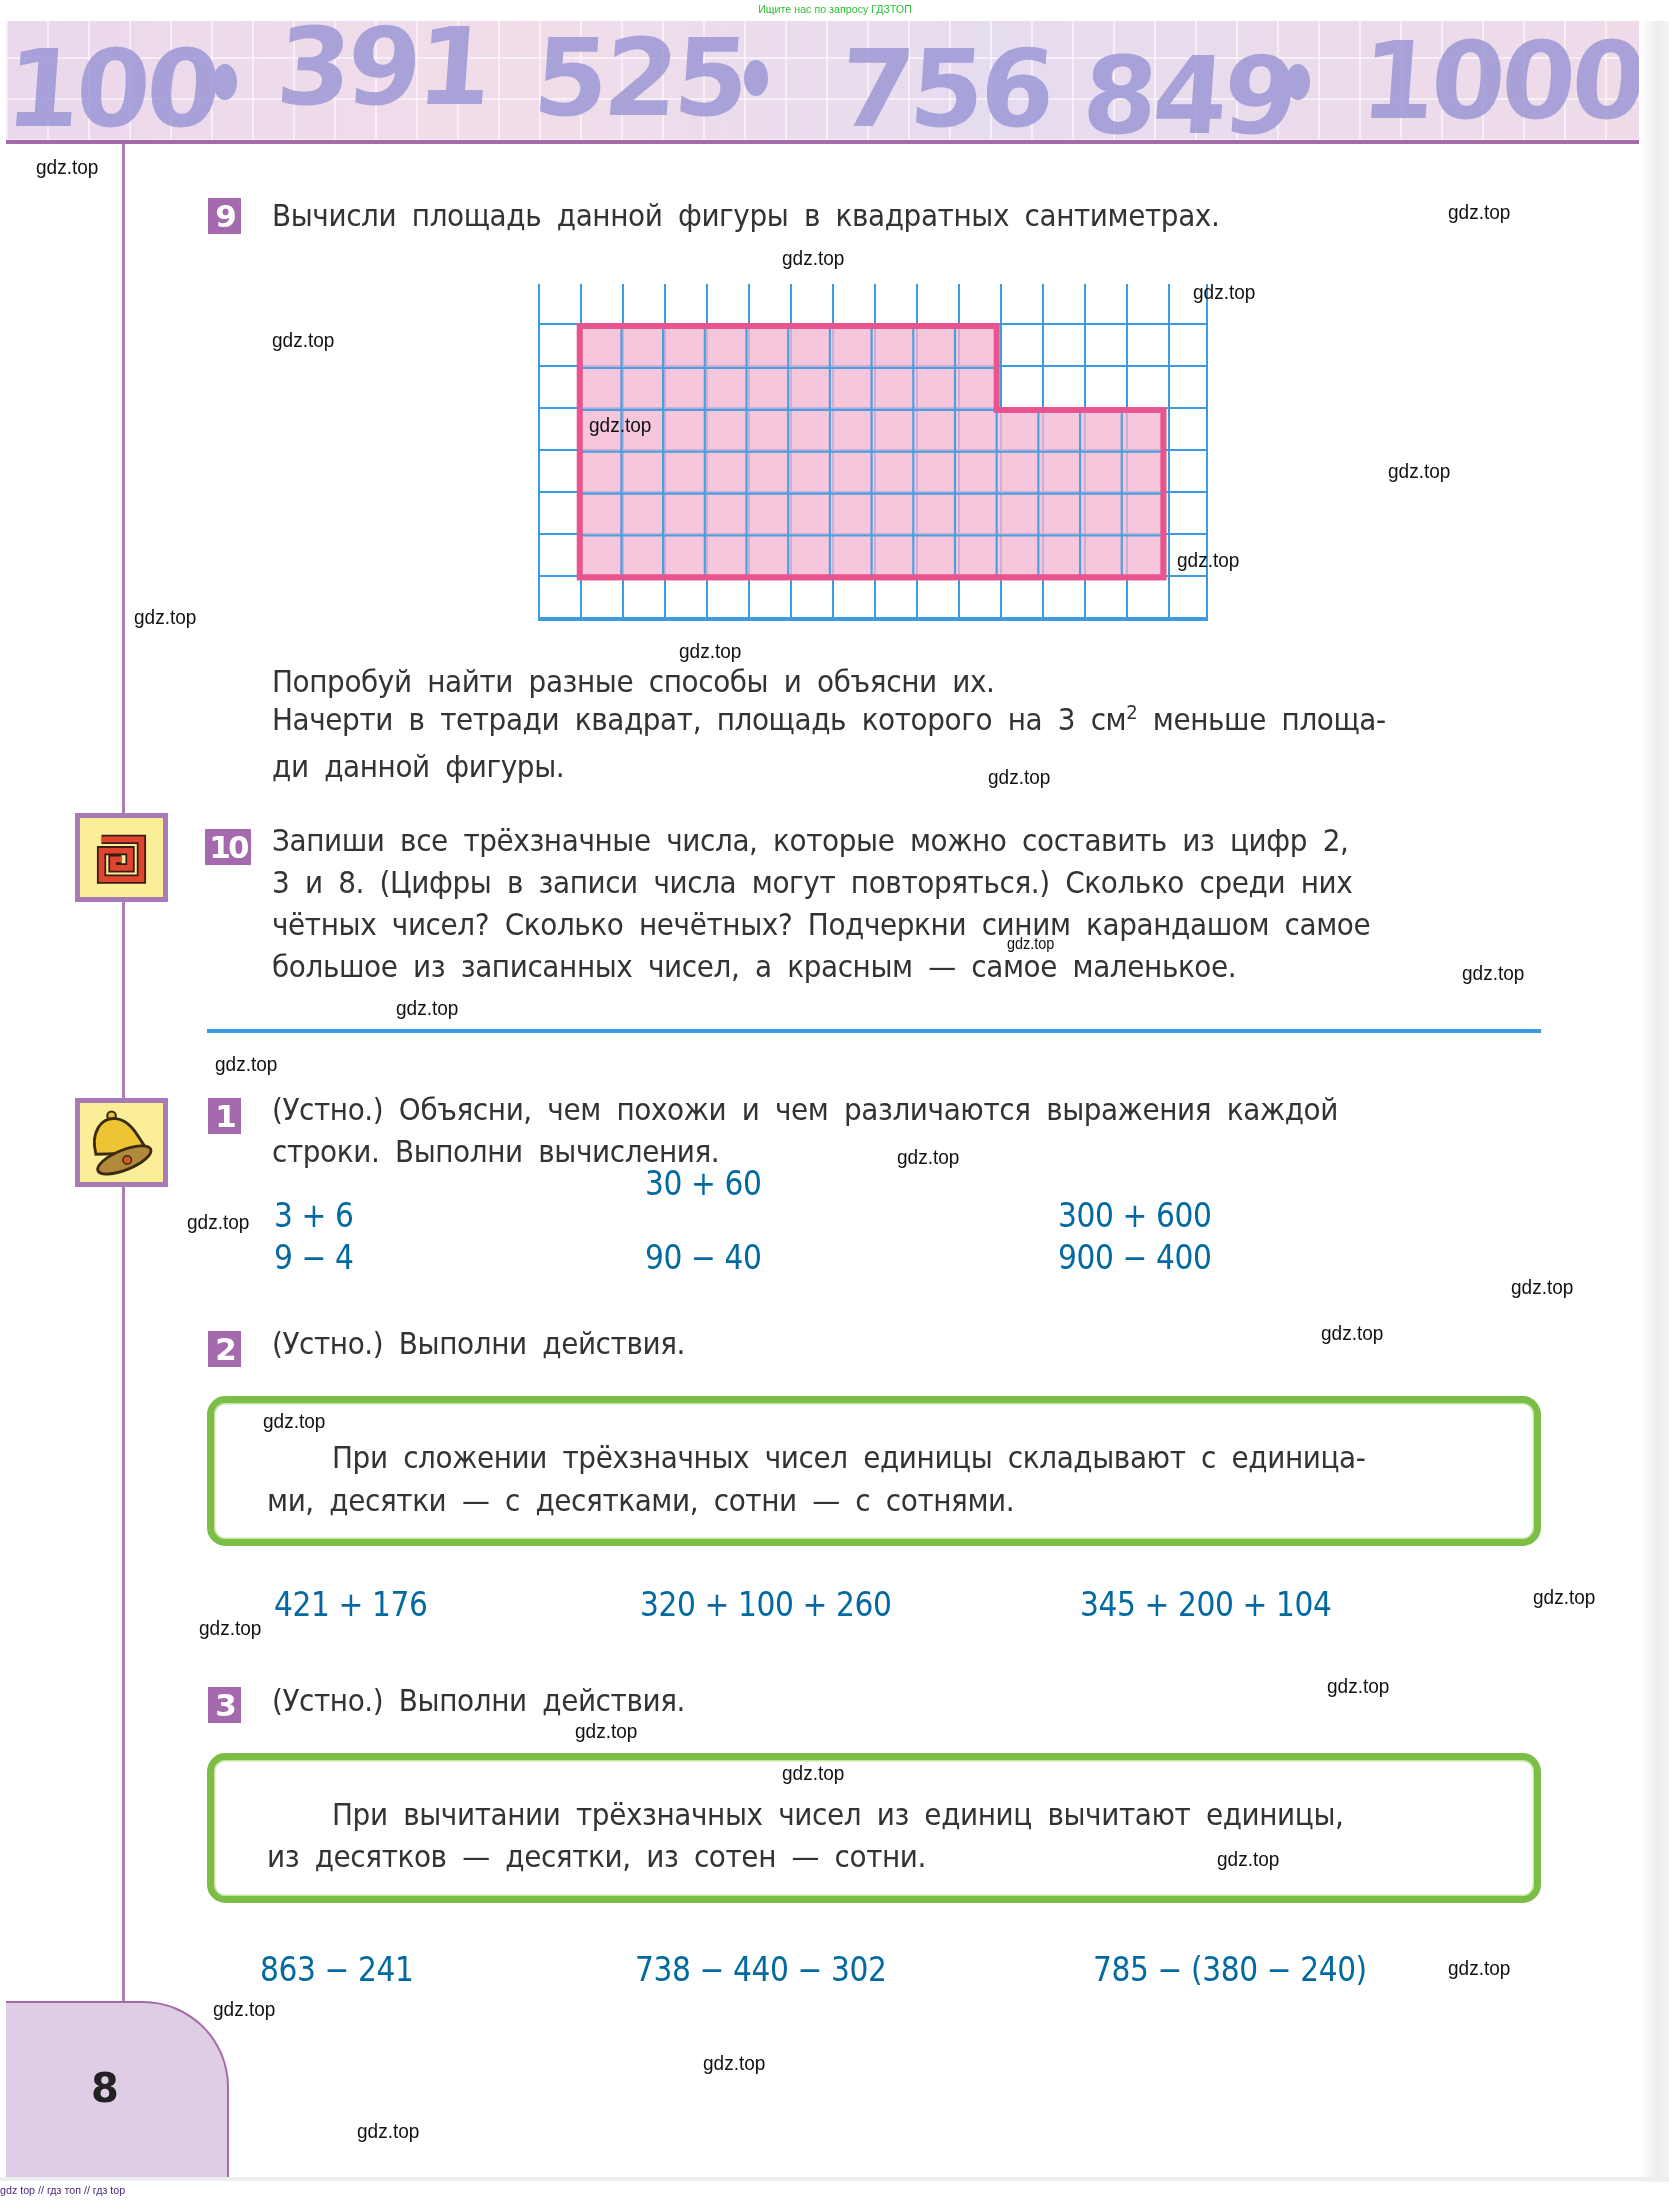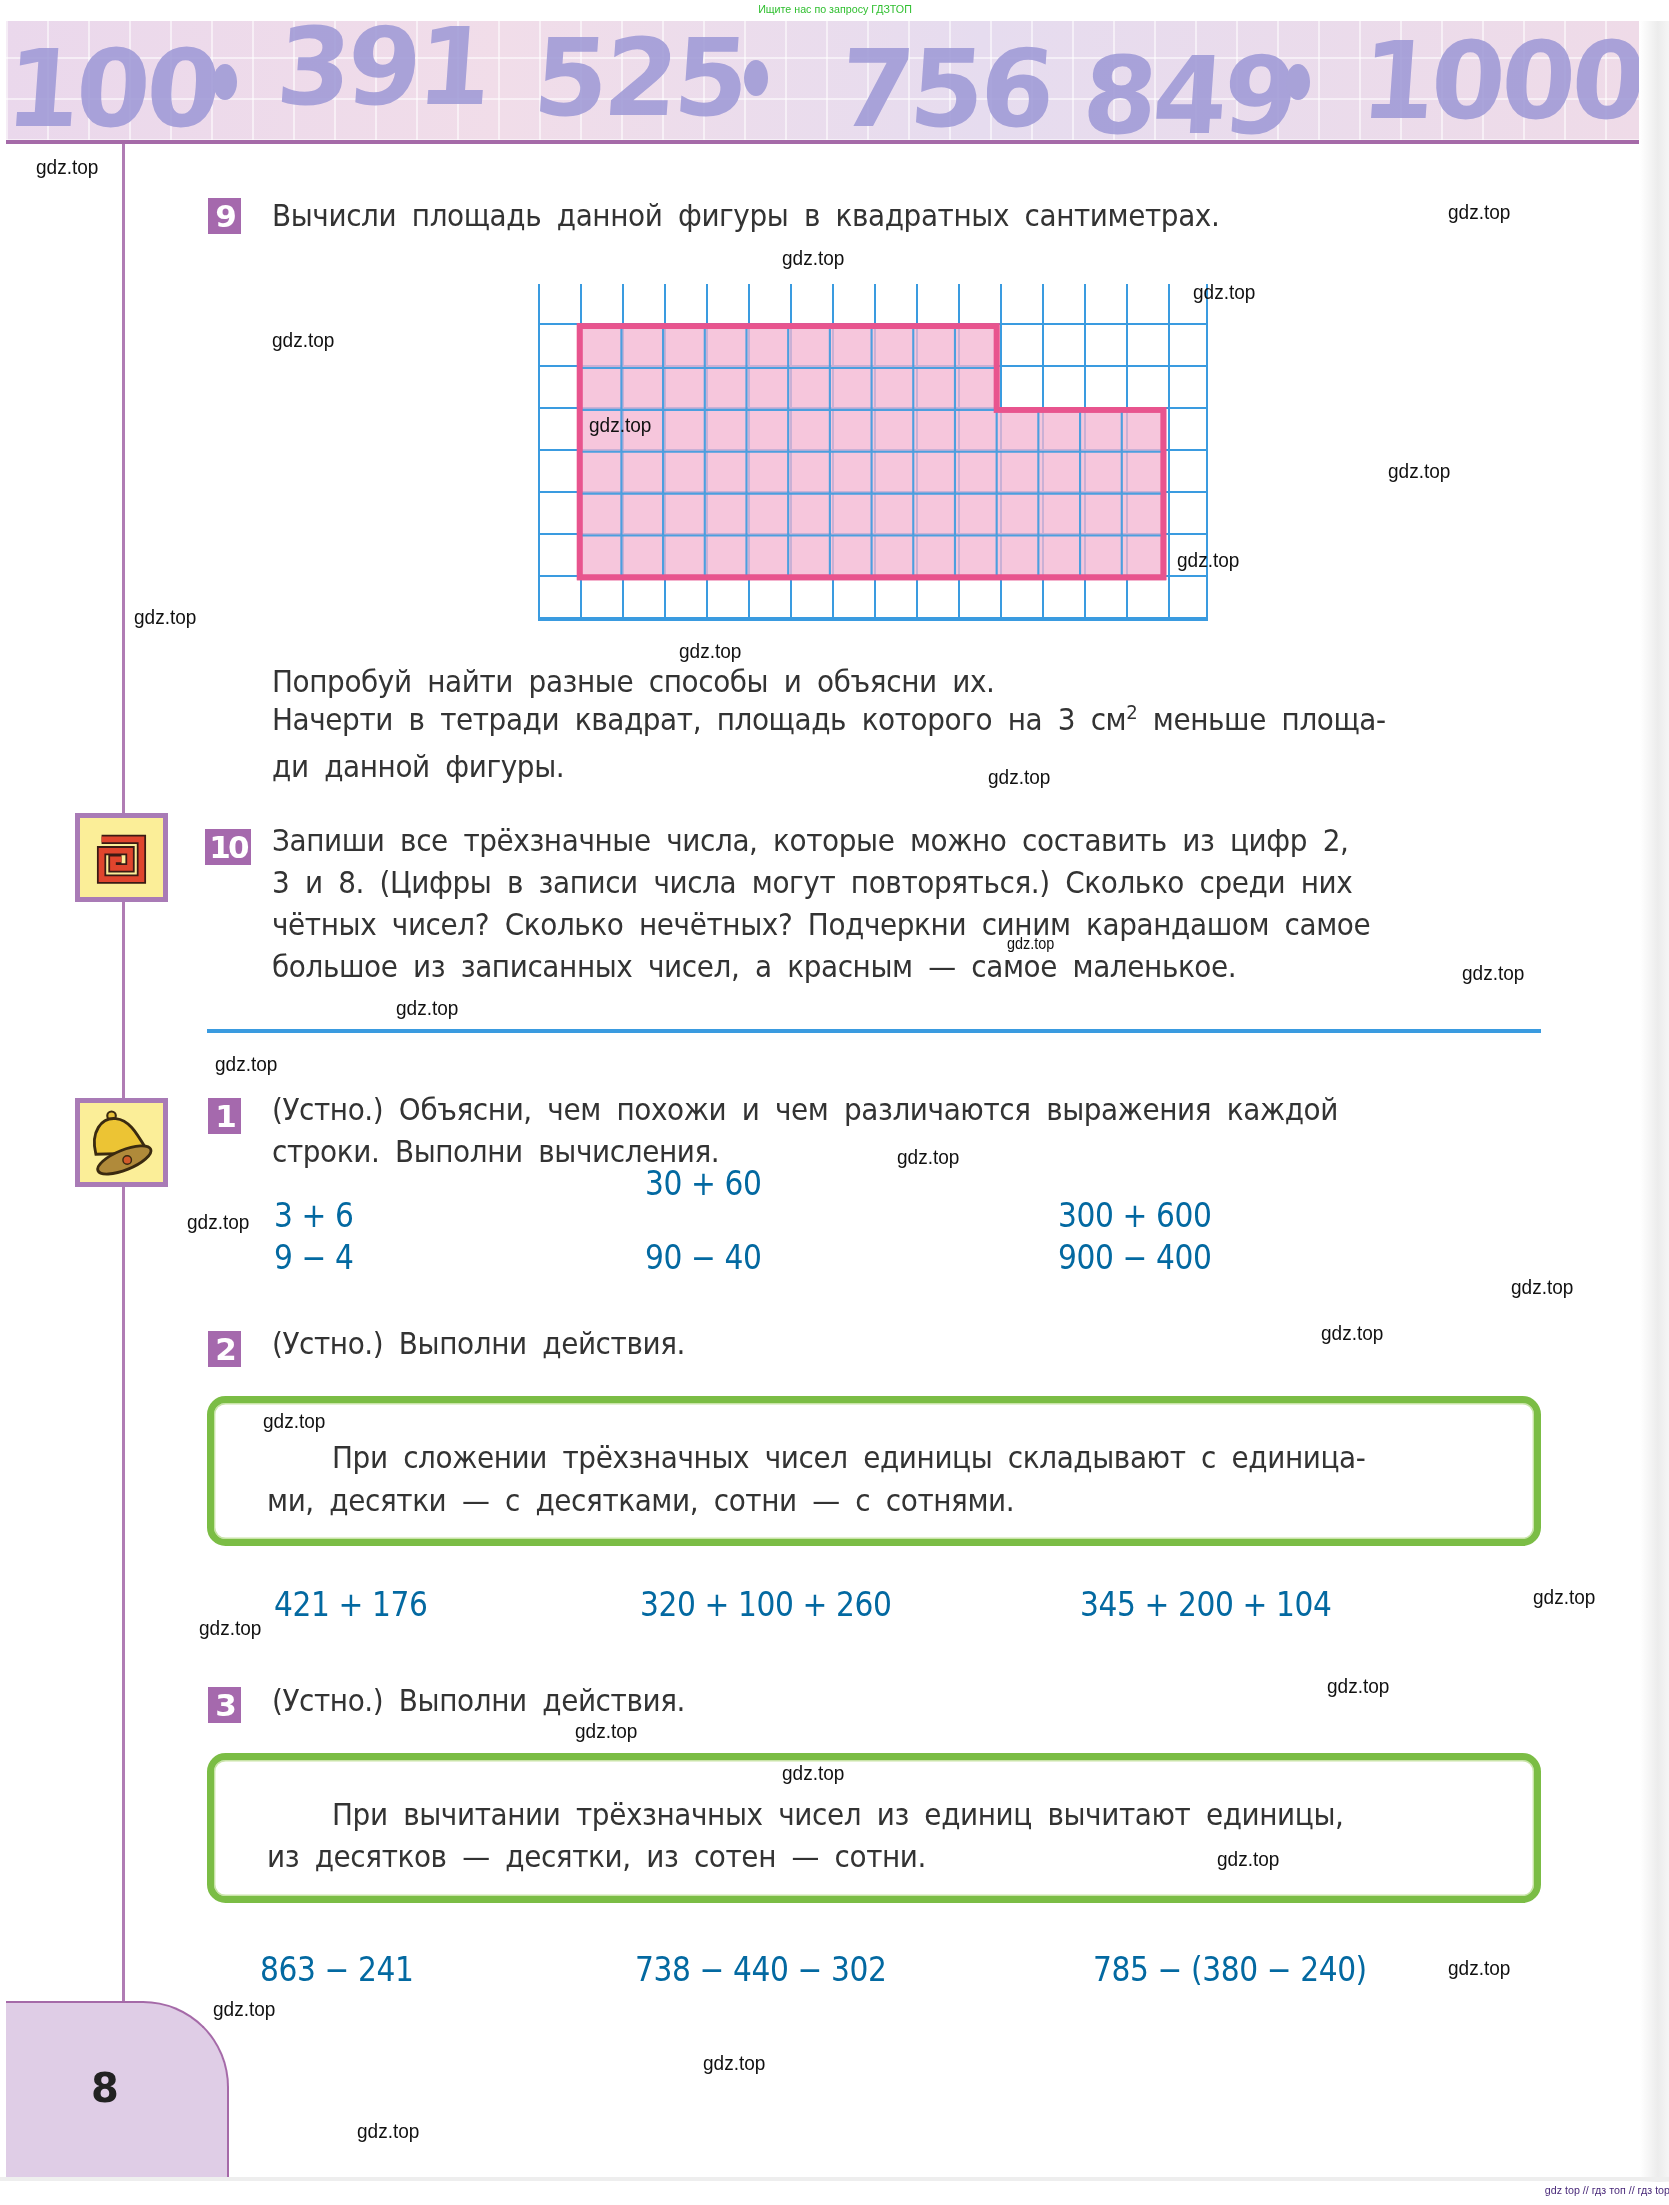--- a/index.html
+++ b/index.html
@@ -92,21 +92,21 @@
     border-top-right-radius:86px;
   }
   .page-num {
     position:absolute; left:91px; top:2065px; font-family:"DejaVu Sans", sans-serif;
     font-weight:bold; font-size:40px; color:#222;
   }
   .bottom-band {
     position:absolute; left:0; top:2177px; width:1670px; height:3.6px; background:#eeeeee;
   }
   .footer-link {
-    position:absolute; top:2184px; left:0; width:1670px; text-align:right;
+    position:absolute; top:2184px; left:0; width:1670px; text-align:left;
     font-family:"Liberation Sans", sans-serif; font-size:10.7px; color:#4a2a7a;
   }
 </style>
 </head>
 <body>
 
 <div class="top-promo">Ищите нас по запросу ГДЗТОП</div>
 
 <div class="banner">
   <div class="banner-num" style="left:0px; top:14.3px;">100</div>

